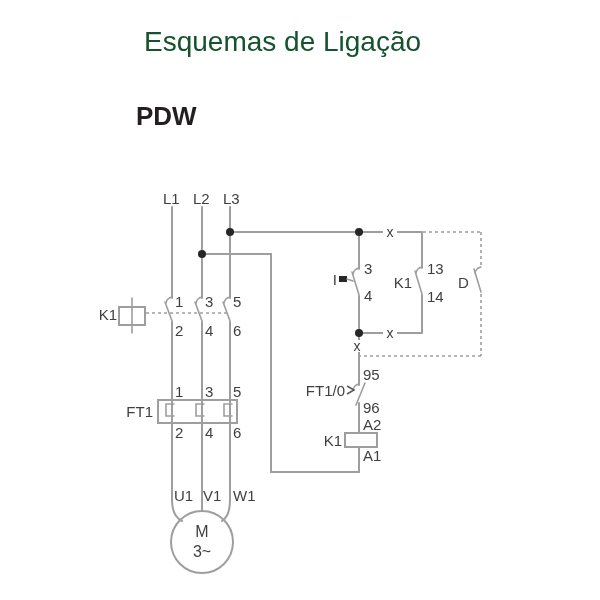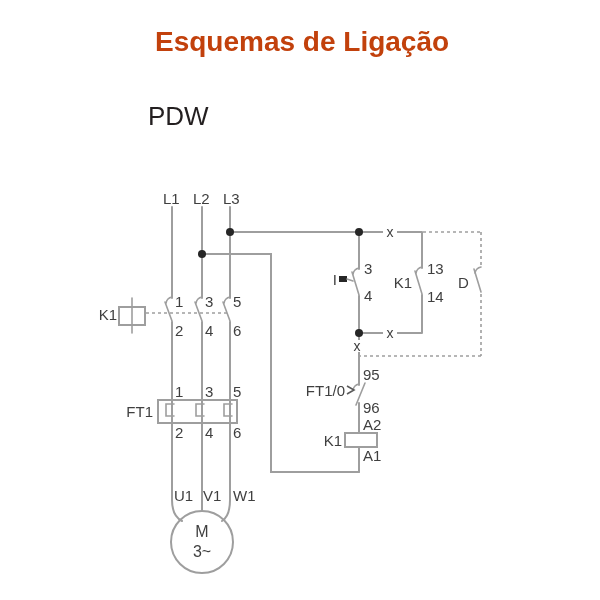--- a/index.html
+++ b/index.html
@@ -1,18 +1,18 @@
 <!DOCTYPE html>
 <html><head>
 <meta charset="utf-8">
 <style>
   html,body{margin:0;padding:0;background:#ffffff;}
   body{width:600px;height:600px;position:relative;font-family:"Liberation Sans", sans-serif;}
-  .page-title{position:absolute;left:155px;top:26px;font-size:28px;font-weight:bold;color:#c2410c;letter-spacing:0px;}
-  .model-title{position:absolute;left:148px;top:101px;font-size:26px;font-weight:normal;color:#231f20;}
+  .page-title{position:absolute;left:144px;top:26px;font-size:28px;font-weight:normal;color:#14532d;letter-spacing:0px;}
+  .model-title{position:absolute;left:136px;top:101px;font-size:26px;font-weight:bold;color:#231f20;}
   svg{position:absolute;left:0;top:0;}
   svg text{font-family:"Liberation Sans", sans-serif;fill:#3f3f3f;font-size:15px;}
   svg text.small{font-size:14px;}
   .wire{stroke:#9e9e9e;stroke-width:2;fill:none;stroke-linecap:round;}
   .wire-thin{stroke:#9e9e9e;stroke-width:1.6;fill:none;stroke-linecap:round;}
   .dashed{stroke:#9e9e9e;stroke-width:1.6;fill:none;stroke-dasharray:3,3;}
   .boxshape{fill:#ffffff;stroke:#9e9e9e;stroke-width:2;}
   .dot{fill:#262626;stroke:none;}
   .whitebg{fill:#ffffff;stroke:none;}
 </style>

